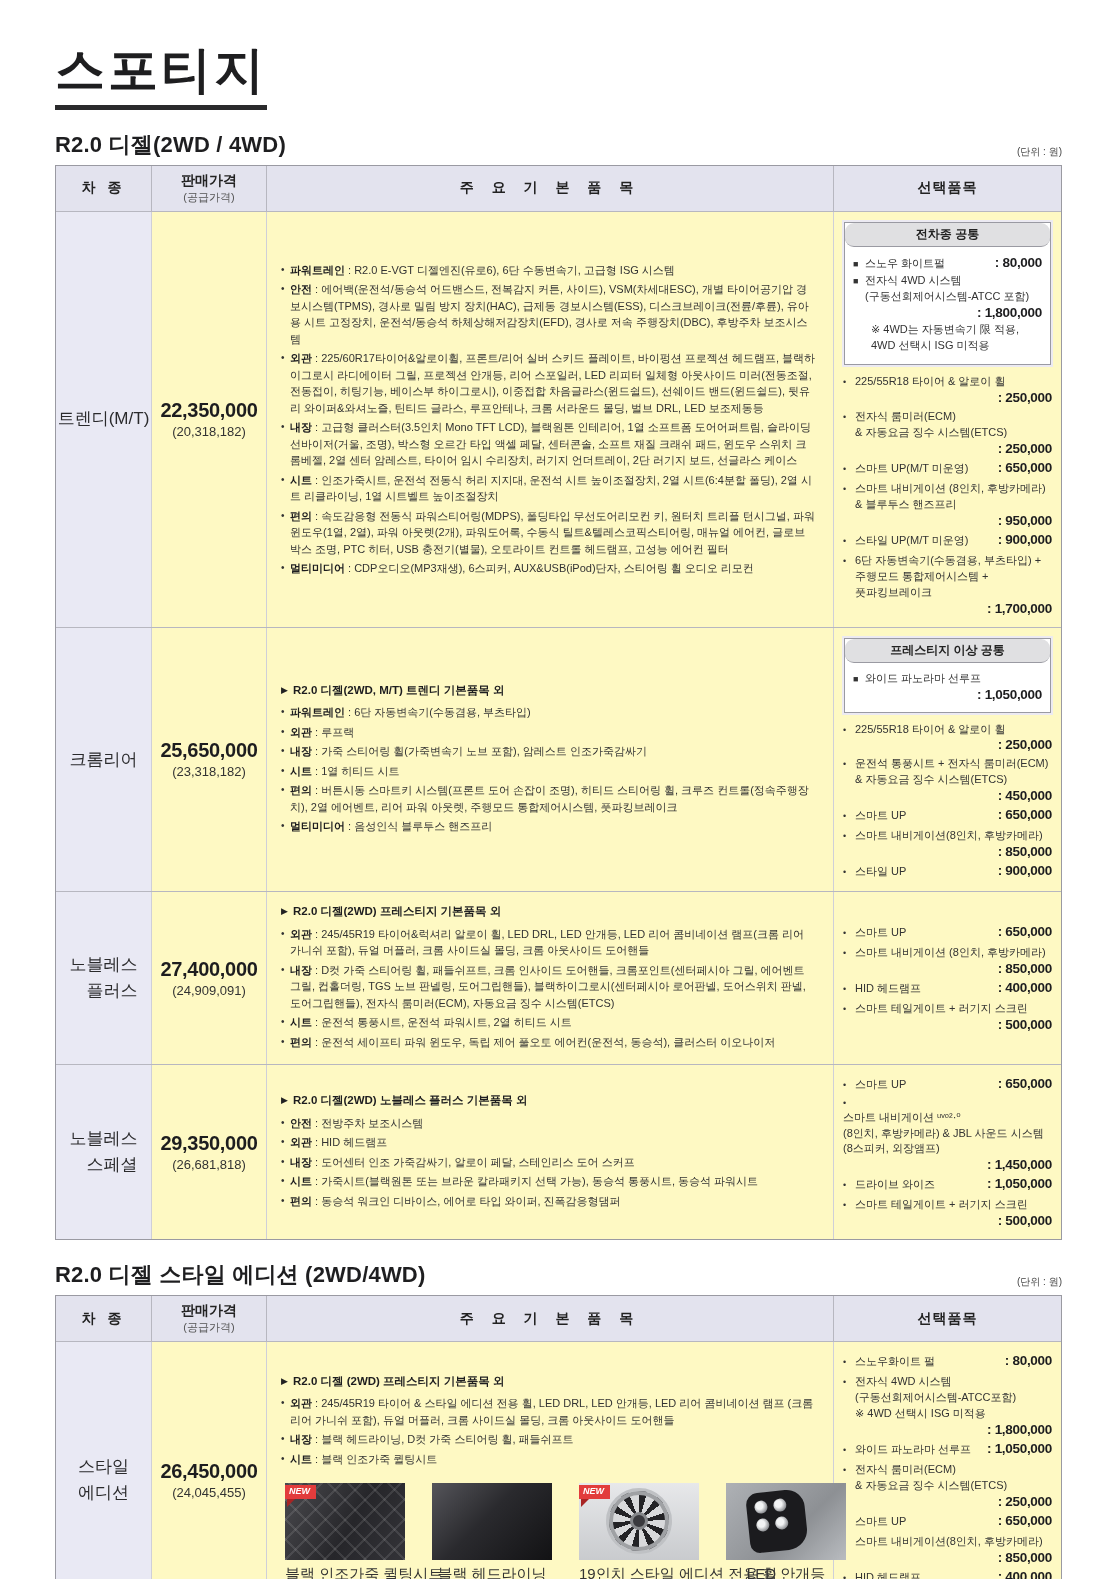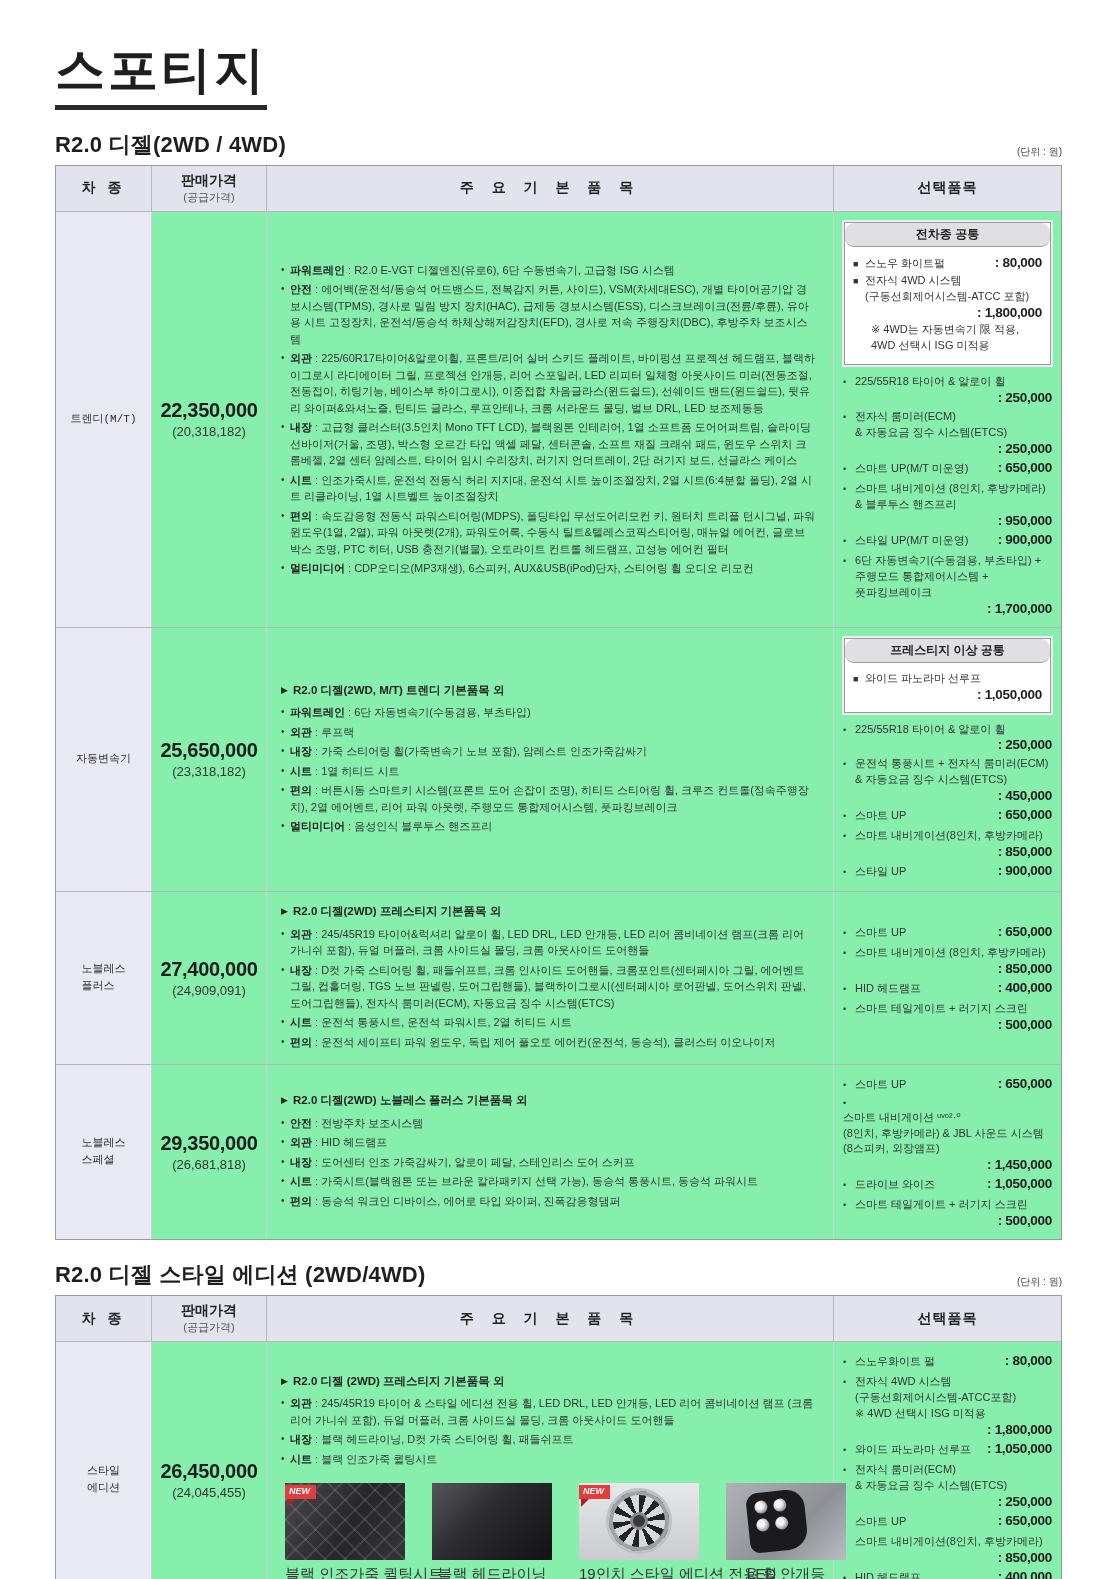--- a/index.html
+++ b/index.html
@@ -19,32 +19,32 @@
   }
   .content{width:1007px;margin:0 auto 0 55px;}
   h1.page-title{
     display:inline-block;margin-top:44px;font-size:50px;font-weight:700;
     letter-spacing:3px;color:#1e1e20;line-height:1.05;
     border-bottom:5px solid #2a2a2c;padding-bottom:8px;
   }
   .sec-head{display:flex;justify-content:space-between;align-items:flex-end;margin-top:20px;margin-bottom:5px;}
   .sec-title{font-size:22px;font-weight:700;color:#1e1e20;letter-spacing:0.2px;}
   .unit-note{font-size:10px;color:#444;padding-bottom:1px;}
-  .tbl{border:1.5px solid var(--line-dark);background:#86efac;}
+  .tbl{border:1.5px solid var(--line-dark);background:#fef9c3;}
   .trow{display:grid;grid-template-columns:95px 115px 567px 1fr;border-top:1.5px solid var(--line-mid);}
   .trow.thead{border-top:none;background:var(--lavender-head);}
   .cell{border-left:1px solid var(--line-light);display:flex;flex-direction:column;justify-content:center;}
   .cell:first-child{border-left:none;}
   .thead .cell{align-items:center;padding:6px 4px;min-height:38px;background:var(--lavender-head);border-left:1px solid var(--line-mid);}
   .thead .cell:first-child{border-left:none;}
   .h-main{font-size:14px;font-weight:700;color:#222;letter-spacing:4px;}
   .h-feat{letter-spacing:7px;}
   .h-sub{font-size:11px;font-weight:400;color:#555;letter-spacing:0;}
-  .c-model{background:var(--lavender);align-items:center;text-align:left;
-    font-size:11px;font-weight:500;color:#2a2a2c;white-space:pre-line;line-height:1.5;font-family:Liberation Mono, monospace;}
+  .c-model{background:var(--lavender);align-items:center;text-align:right;
+    font-size:17px;font-weight:500;color:#2a2a2c;white-space:pre-line;line-height:1.5;}
   .c-price{align-items:center;text-align:center;padding:4px;}
   .price-big{font-size:20px;font-weight:700;color:#1d1d1f;letter-spacing:-0.3px;}
   .price-sub{font-size:13px;color:#333;margin-top:2px;}
   .c-feat{padding:12px 16px 12px 14px;justify-content:center;}
   .base-line{display:flex;margin-bottom:5px;}
   .base-line .b{width:12px;font-size:9px;padding-top:2px;color:#222;}
   .base-line .t{font-size:11.5px;font-weight:700;color:#1d1d1f;}
   .feat{display:flex;margin:1.5px 0;}
   .feat .b{width:9px;font-size:10px;color:#333;line-height:1.5;}
   .feat .t{flex:1;font-size:11px;line-height:1.5;color:#333;}
@@ -200,21 +200,21 @@
             <div class="opt">
               <span class="b">•</span>
               <span class="t">6단 자동변속기(수동겸용, 부츠타입) +
 주행모드 통합제어시스템 +
 풋파킹브레이크</span>
               <span class="p">: 1,700,000</span>
             </div>
           </div>
         </div>
         <div class="trow" style="min-height: 238px;">
-          <div class="cell c-model">자동변속기</div>
+          <div class="cell c-model">크롬리어</div>
           <div class="cell c-price">
             <div class="price-big">25,650,000</div>
             <div class="price-sub">(23,318,182)</div>
           </div>
           <div class="cell c-feat">
             <div class="base-line">
               <span class="b">▶</span>
               <span class="t">R2.0 디젤(2WD, M/T) 트렌디 기본품목 외</span>
             </div>
             <div class="feat">

